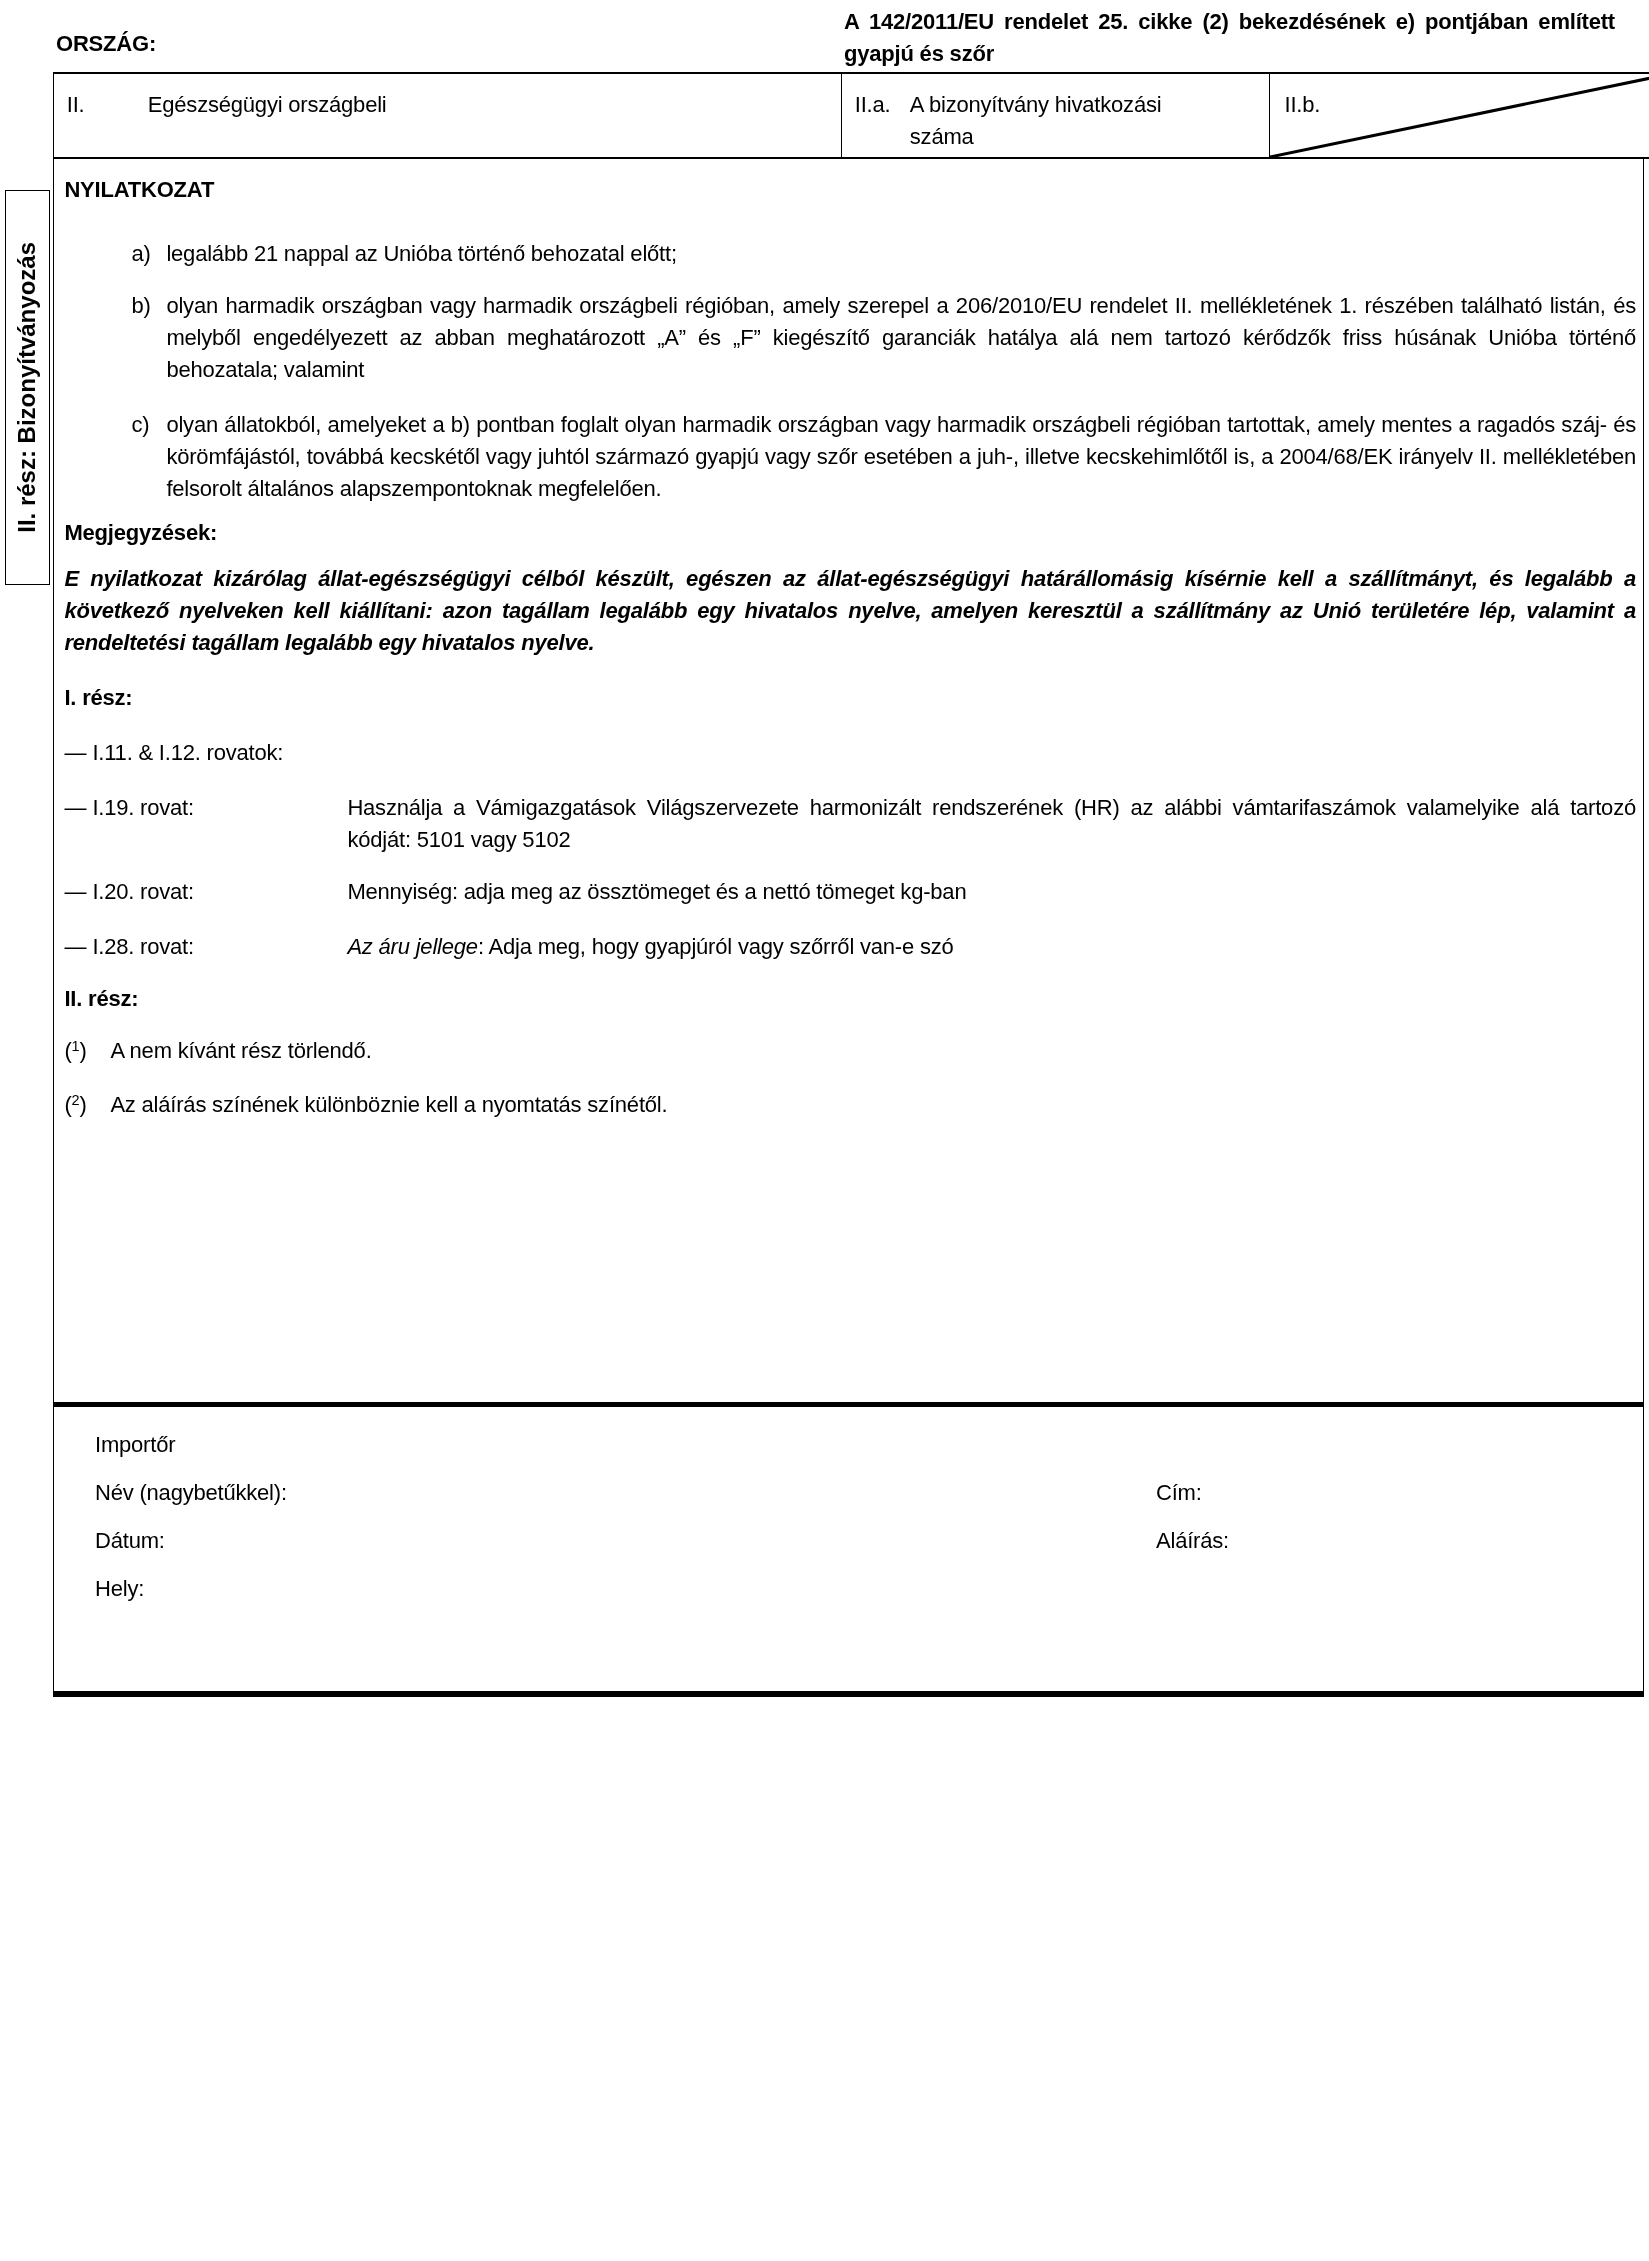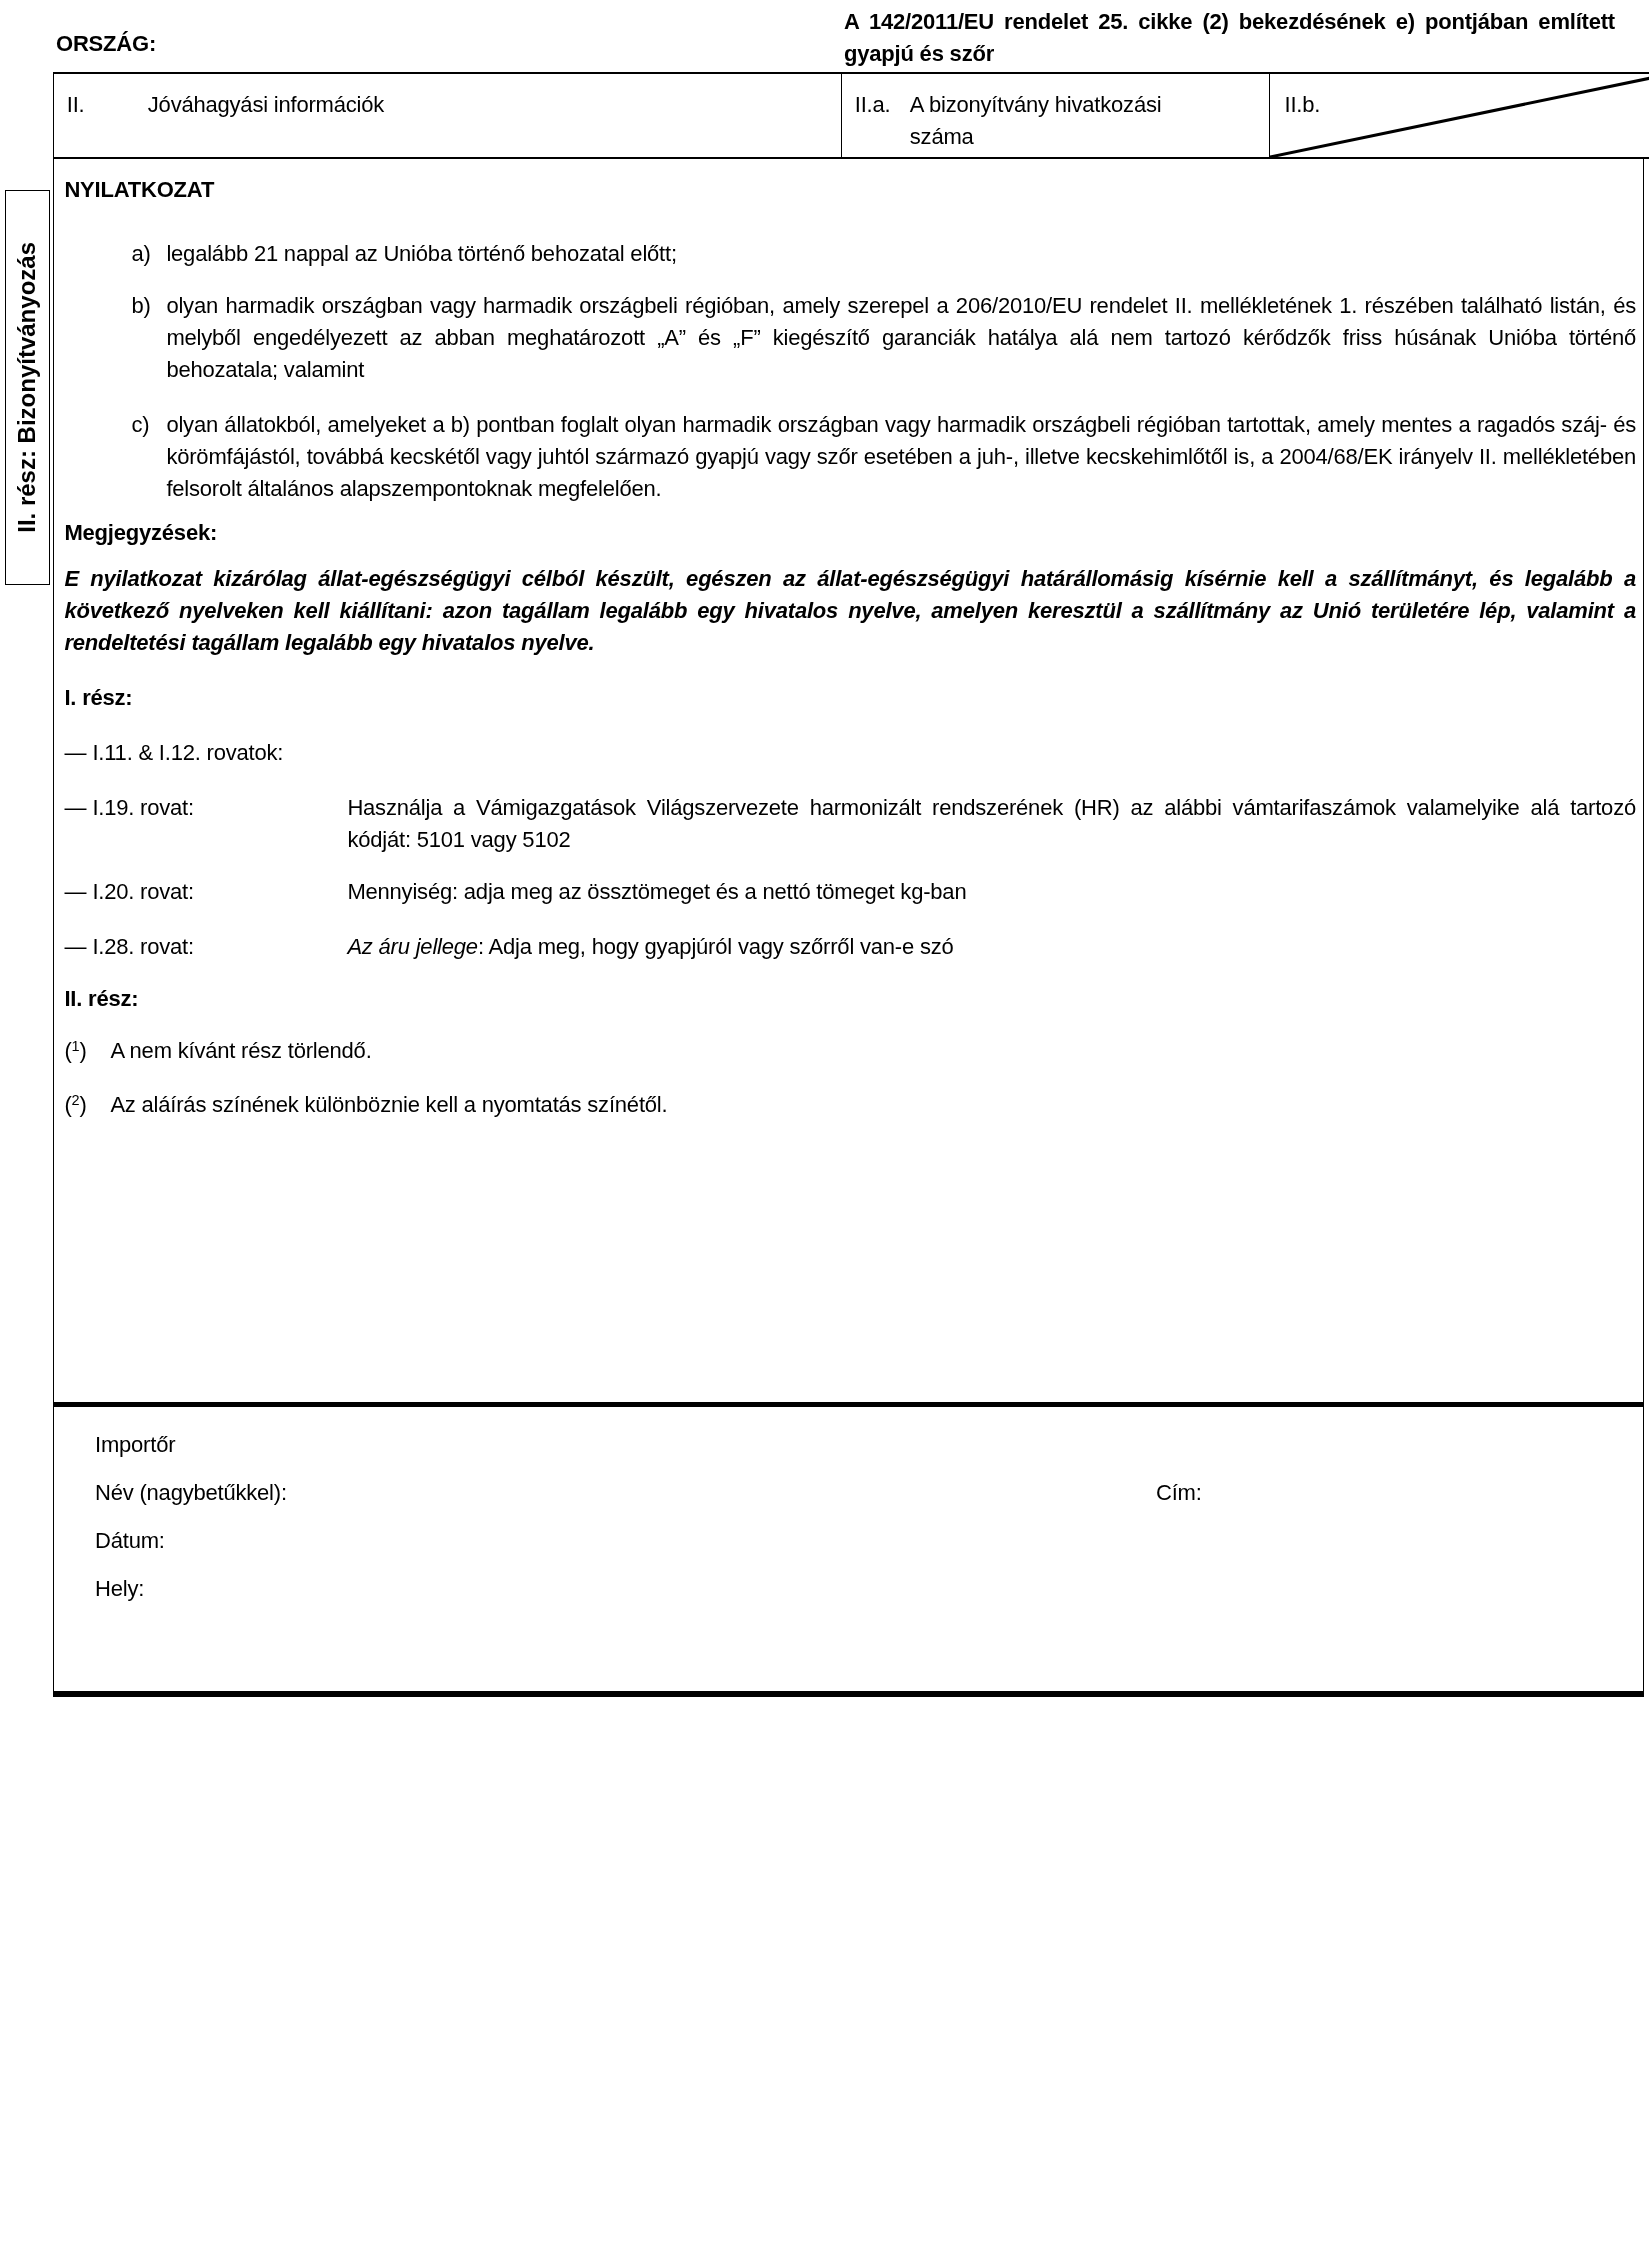--- a/index.html
+++ b/index.html
@@ -69,21 +69,21 @@
     <div class="hdr-title">A 142/2011/EU rendelet 25. cikke (2) bekezdésének e) pontjában említett gyapjú és szőr</div>
   </div>
 
   <div class="sidebar">
     <div class="vtxt">II. rész: Bizonyítványozás</div>
   </div>
 
   <div class="itable">
     <div class="icell c1">
       <span class="num">II.</span>
-      <span>Jóváhagyási információk</span>
+      <span>Egészségügyi országbeli</span>
     </div>
     <div class="icell c2">
       <span class="num">II.a.</span>
       <span class="txt">A bizonyítvány hivatkozási száma</span>
     </div>
     <div class="icell c3">
       <span>II.b.</span>
       <svg class="diag" viewBox="0 0 100 100" preserveAspectRatio="none">
         <line x1="0" y1="100" x2="100" y2="0" stroke="#000" stroke-width="1.2" vector-effect="non-scaling-stroke" style="stroke-width:3px"></line>
       </svg>
@@ -162,20 +162,21 @@
   </div>
 
   <div class="impbox">
     <div>Importőr</div>
     <div class="imp-row mt45">
       <span>Név (nagybetűkkel):</span>
       <span>Cím:</span>
     </div>
     <div class="imp-row mt45">
       <span>Dátum:</span>
+      <span>Aláírás:</span>
     </div>
     <div class="imp-row mt45">
       <span>Hely:</span>
     </div>
   </div>
 
 </div>
 
 
 </body></html>

